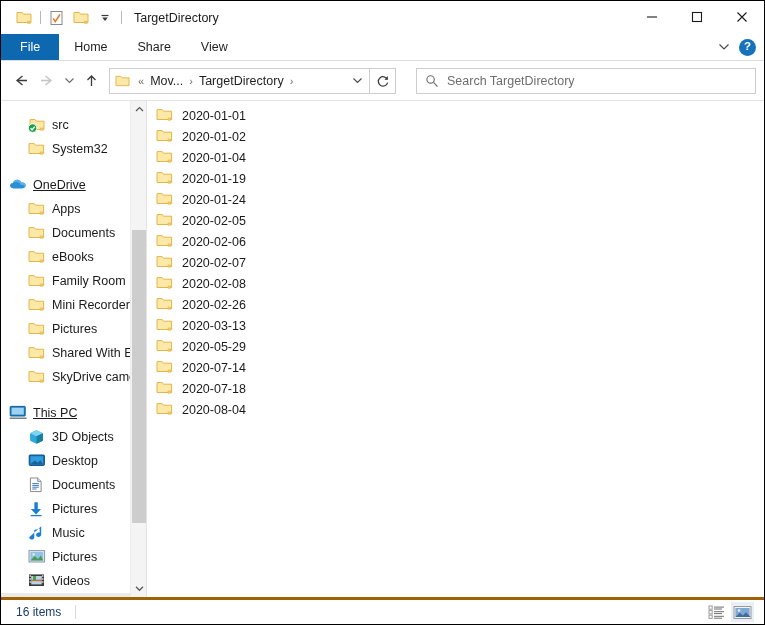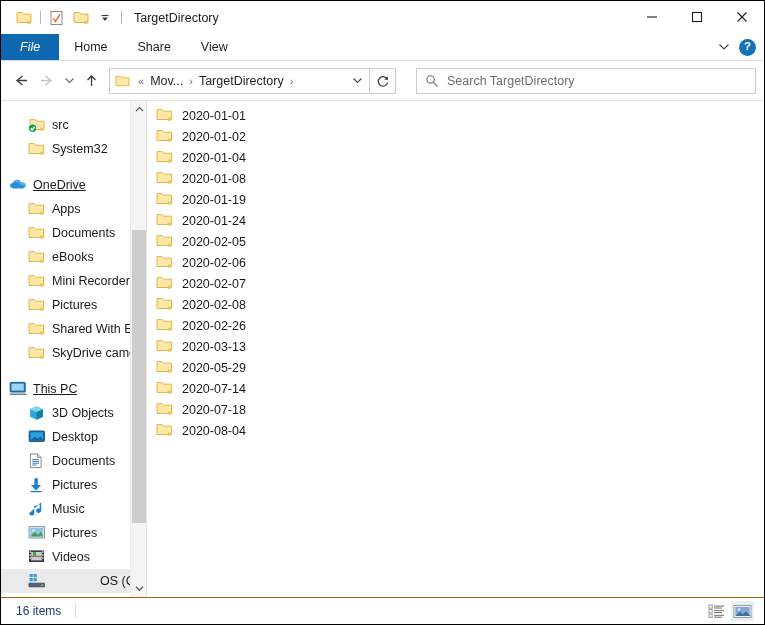--- a/index.html
+++ b/index.html
@@ -74,21 +74,20 @@
     display: flex; align-items: center;
     padding: 0 15px;
     font-size: 12.5px;
     color: #1f1f1f;
     white-space: nowrap;
   }
   .rtab.file {
     background: #0e68b0;
     color: #ffffff;
     padding: 0 19px;
-    font-style: italic;
   }
   .ribbon-right {
     margin-left: auto;
     display: flex;
     align-items: center;
     gap: 4px;
     padding-right: 8px;
   }
   .help-circle {
     width: 17px; height: 17px;
@@ -250,21 +249,21 @@
     font-size: 12.5px;
     color: #1a1a1a;
     white-space: nowrap;
   }
   .frow .fname { margin-left: 9px; }
 
   
   .statusbar {
     height: 27px;
     flex: 0 0 auto;
-    border-top: 1px solid #a16207;
+    border-top: 3px solid #a16207;
     display: flex;
     align-items: center;
     padding: 0 6px;
     background: #ffffff;
   }
   .status-text {
     font-size: 12px;
     color: #1a3c6e;
     padding-left: 9px;
   }
@@ -463,20 +462,27 @@
                 <path d="M1 2.6h5.2l1.3 1.6H15.6v8.3H1z" fill="#fce9a8" stroke="#e3b54a" stroke-width="1"></path>
                 <path d="M12.1 11.1h2.6v2.1h-2.6z" fill="#f6d878" stroke="#e3b54a" stroke-width=".8"></path>
               </svg></span>
             <span class="lbl">eBooks</span>
           </div>
           <div class="tnode child">
             <span class="ico"><svg width="17" height="15" viewBox="0 0 17 15">
                 <path d="M1 2.6h5.2l1.3 1.6H15.6v8.3H1z" fill="#fce9a8" stroke="#e3b54a" stroke-width="1"></path>
                 <path d="M12.1 11.1h2.6v2.1h-2.6z" fill="#f6d878" stroke="#e3b54a" stroke-width=".8"></path>
               </svg></span>
+            <span class="lbl">Family Room</span>
+          </div>
+          <div class="tnode child">
+            <span class="ico"><svg width="17" height="15" viewBox="0 0 17 15">
+                <path d="M1 2.6h5.2l1.3 1.6H15.6v8.3H1z" fill="#fce9a8" stroke="#e3b54a" stroke-width="1"></path>
+                <path d="M12.1 11.1h2.6v2.1h-2.6z" fill="#f6d878" stroke="#e3b54a" stroke-width=".8"></path>
+              </svg></span>
             <span class="lbl">Mini Recorder</span>
           </div>
           <div class="tnode child">
             <span class="ico"><svg width="17" height="15" viewBox="0 0 17 15">
                 <path d="M1 2.6h5.2l1.3 1.6H15.6v8.3H1z" fill="#fce9a8" stroke="#e3b54a" stroke-width="1"></path>
                 <path d="M12.1 11.1h2.6v2.1h-2.6z" fill="#f6d878" stroke="#e3b54a" stroke-width=".8"></path>
               </svg></span>
             <span class="lbl">Pictures</span>
           </div>
           <div class="tnode child">
@@ -613,27 +619,20 @@
               <path d="M1 2.6h5.2l1.3 1.6H15.6v8.3H1z" fill="#fce9a8" stroke="#e3b54a" stroke-width="1"></path>
               <path d="M12.1 11.1h2.6v2.1h-2.6z" fill="#f6d878" stroke="#e3b54a" stroke-width=".8"></path>
             </svg></span>
           <span class="fname">2020-01-04</span>
         </div>
         <div class="frow">
           <span class="ico"><svg width="17" height="15" viewBox="0 0 17 15">
               <path d="M1 2.6h5.2l1.3 1.6H15.6v8.3H1z" fill="#fce9a8" stroke="#e3b54a" stroke-width="1"></path>
               <path d="M12.1 11.1h2.6v2.1h-2.6z" fill="#f6d878" stroke="#e3b54a" stroke-width=".8"></path>
             </svg></span>
-          <span class="fname">2020-01-08</span>
-        </div>
-        <div class="frow">
-          <span class="ico"><svg width="17" height="15" viewBox="0 0 17 15">
-              <path d="M1 2.6h5.2l1.3 1.6H15.6v8.3H1z" fill="#fce9a8" stroke="#e3b54a" stroke-width="1"></path>
-              <path d="M12.1 11.1h2.6v2.1h-2.6z" fill="#f6d878" stroke="#e3b54a" stroke-width=".8"></path>
-            </svg></span>
           <span class="fname">2020-01-19</span>
         </div>
         <div class="frow">
           <span class="ico"><svg width="17" height="15" viewBox="0 0 17 15">
               <path d="M1 2.6h5.2l1.3 1.6H15.6v8.3H1z" fill="#fce9a8" stroke="#e3b54a" stroke-width="1"></path>
               <path d="M12.1 11.1h2.6v2.1h-2.6z" fill="#f6d878" stroke="#e3b54a" stroke-width=".8"></path>
             </svg></span>
           <span class="fname">2020-01-24</span>
         </div>
         <div class="frow">

